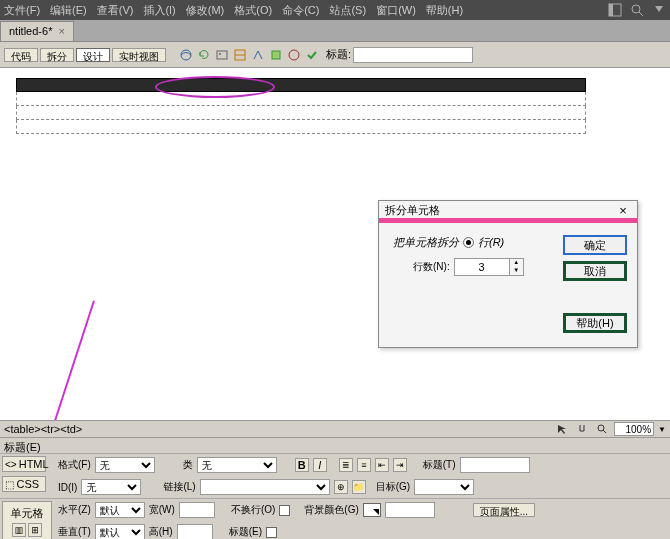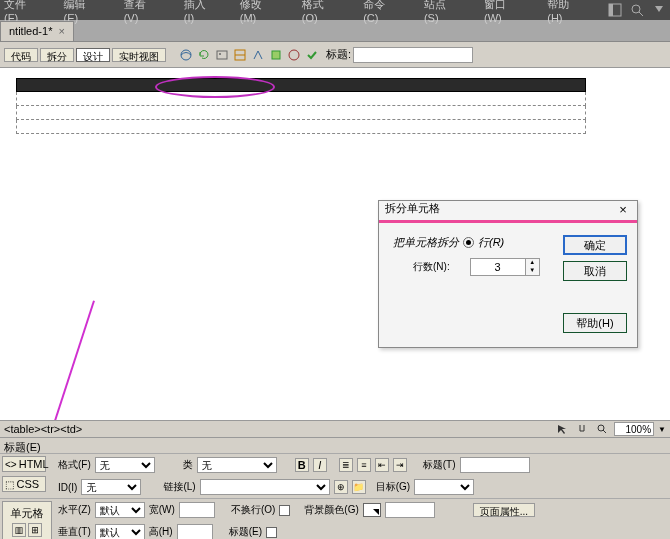--- a/index.html
+++ b/index.html
@@ -1,19 +1,19 @@
 <!DOCTYPE html>
 <html><head>
 <meta charset="utf-8">
 <style>
 *{box-sizing:border-box;margin:0;padding:0;font-family:"Microsoft YaHei",SimSun,Arial,sans-serif;font-size:11px;}
 body{width:670px;height:539px;background:#fff;overflow:hidden;position:relative;}
 
 
-.menubar{height:20px;background:#4a4a4a;color:#ccc;display:flex;align-items:center;padding:0 4px;gap:24px;}
+.menubar{height:20px;background:#4a4a4a;color:#ccc;display:flex;align-items:center;padding:0 4px;gap:10px;}
 .menubar .mi{cursor:pointer;}
 .menubar .ricons{margin-left:auto;display:flex;gap:8px;align-items:center;}
 .ric{width:14px;height:14px;display:inline-block;}
 
 
 .tabbar{height:22px;background:#a8a8a8;display:flex;align-items:center;border-bottom:1px solid #888;}
 .doctab{background:#d4d0c8;height:20px;padding:2px 8px;display:flex;align-items:center;gap:6px;border:1px solid #888;border-bottom:none;}
 .doctab .x{cursor:pointer;color:#666;}
 
 
@@ -30,33 +30,33 @@
 .row1{height:14px;background:#2a2a2a;border:1px solid #000;}
 .rowx{height:14px;border:1px dashed #888;border-top:none;}
 .oval{position:absolute;left:155px;top:8px;width:120px;height:22px;border:2px solid #c030c0;border-radius:50%;}
 .ruler{margin-top:6px;width:570px;margin-left:6px;position:relative;height:14px;}
 .ruler .line{position:absolute;top:6px;left:0;right:0;border-top:1px solid #3a883a;}
 .ruler .tck{position:absolute;top:0;width:1px;height:12px;background:#3a883a;}
 .ruler .lbl{position:absolute;top:2px;left:50%;transform:translateX(-50%);font-size:9px;color:#3a883a;background:#fff;padding:0 2px;}
 
 
 .dialog{position:absolute;left:378px;top:200px;width:260px;background:#f4f4f4;border:1px solid #888;box-shadow:2px 2px 4px rgba(0,0,0,.2);}
-.dlgtitle{height:22px;display:flex;align-items:flex-start;padding:0 6px;border-bottom:3px solid #ec4899;font-size:11px;}
+.dlgtitle{height:22px;display:flex;align-items:flex-end;padding:0 6px;border-bottom:5px solid #ec4899;font-size:11px;}
 .dlgtitle .xb{margin-left:auto;width:16px;height:16px;display:flex;align-items:center;justify-content:center;cursor:pointer;font-size:13px;}
 .dlgbody{padding:12px 10px 14px 14px;display:flex;gap:8px;}
 .dleft{flex:1;}
 .drow{display:flex;align-items:center;gap:4px;font-size:11px;margin-bottom:4px;font-style:italic;}
 .radio{width:11px;height:11px;border:1px solid #666;border-radius:50%;display:inline-flex;align-items:center;justify-content:center;}
 .radio.on::after{content:"";width:5px;height:5px;background:#000;border-radius:50%;}
 .numbox{display:flex;align-items:center;margin-top:4px;}
 .numbox input{width:56px;height:18px;border:1px solid #999;text-align:center;}
 .spin{width:14px;height:18px;border:1px solid #999;border-left:none;display:flex;flex-direction:column;}
 .spin div{flex:1;font-size:6px;text-align:center;line-height:7px;cursor:pointer;}
 .dright{width:64px;display:flex;flex-direction:column;gap:6px;}
-.dbtn{height:20px;border:1px solid #14532d;background:#f0f0f0;font-size:11px;cursor:pointer;}
+.dbtn{height:20px;border:3px solid #14532d;background:#f0f0f0;font-size:11px;cursor:pointer;}
 .dbtn.pri{border:2px solid #2969c9;}
 
 
 .arrow{position:absolute;left:25px;top:290px;width:2px;height:220px;background:#d030d0;transform-origin:bottom center;transform:rotate(18deg);}
 .arrow::after{content:"";position:absolute;bottom:-2px;left:-4px;border:5px solid transparent;border-top:12px solid #d030d0;}
 
 
 .tagsel{position:absolute;left:0;top:420px;right:0;height:18px;background:#d4d0c8;border-top:1px solid #999;border-bottom:1px solid #999;display:flex;align-items:center;font-size:10px;padding:0 4px;}
 .tagsel .tg{cursor:pointer;}
 .tagsel .r{margin-left:auto;display:flex;gap:4px;align-items:center;}
@@ -107,21 +107,21 @@
     <span class="ric">
         <svg viewBox="0 0 14 14">
           <path d="M3 3 L11 3 L7 9 Z" fill="#aaa"></path>
         </svg>
       </span>
   </span>
 </div>
 
 <div class="tabbar">
   <div class="doctab">
-    <span>ntitled-1*</span>
+    <span>ntitled-6*</span>
     <span class="x">×</span>
   </div>
 </div>
 
 <div class="tool2">
   <button class="btn">代码</button>
   <button class="btn">拆分</button>
   <button class="btn sel">设计</button>
   <button class="btn">实时视图</button>
   <span style="width:8px"></span>
@@ -189,21 +189,21 @@
     <span class="xb">×</span>
   </div>
   <div class="dlgbody">
     <div class="dleft">
       <div class="drow">
         <span>把单元格拆分</span>
         <span class="radio on"></span>
         <span>行(R)</span>
       </div>
       <div class="numbox" style="margin-left:20px;margin-top:8px">
-        <span class="plab" style="margin-right:20px">行数(N):</span>
+        <span class="plab" style="margin-right:4px">行数(N):</span>
         <input value="3" style="">
         <div class="spin">
             <div>▲</div>
             <div>▼</div>
           </div>
       </div>
     </div>
     <div class="dright">
       <button class="dbtn pri">确定</button>
       <button class="dbtn">取消</button>

